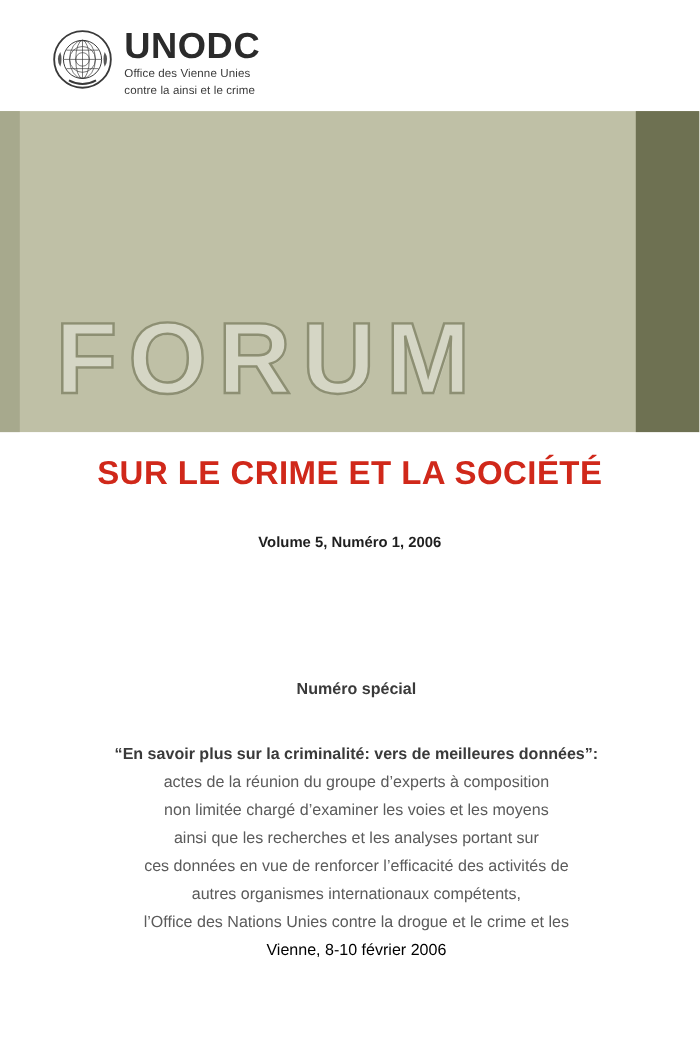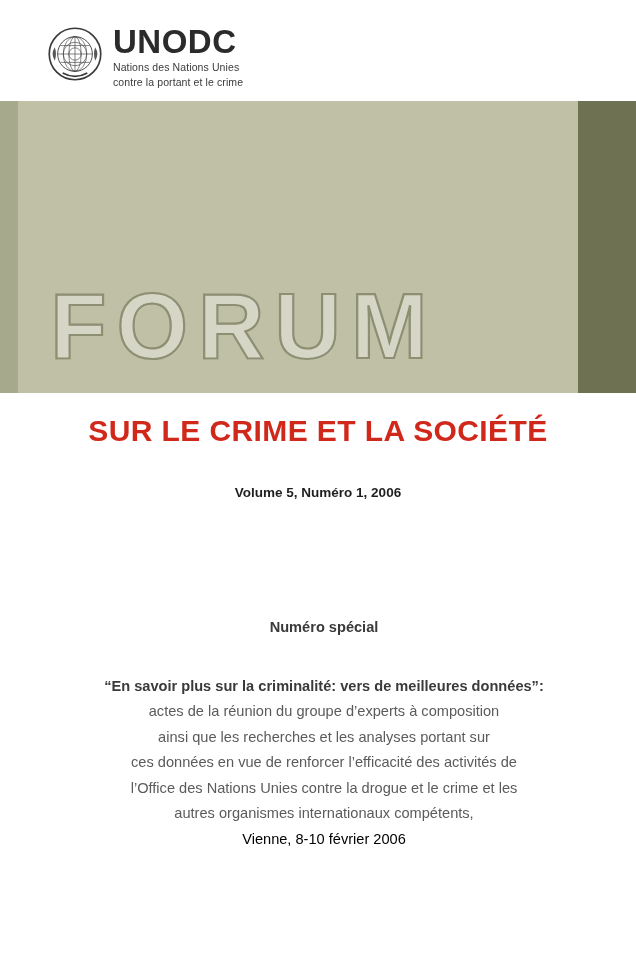--- a/index.html
+++ b/index.html
@@ -185,40 +185,41 @@
         <line x1="19" y1="50" x2="81" y2="50" stroke="#3a3a3a" stroke-width="1.1"></line>
         <line x1="24" y1="35" x2="76" y2="35" stroke="#3a3a3a" stroke-width="1.1"></line>
         <line x1="24" y1="65" x2="76" y2="65" stroke="#3a3a3a" stroke-width="1.1"></line>
         <line x1="50" y1="19" x2="50" y2="81" stroke="#3a3a3a" stroke-width="1.1"></line>
         <path d="M14 62 Q6 50 14 38 Q18 50 14 62 Z" fill="#3a3a3a" opacity="0.85"></path>
         <path d="M86 62 Q94 50 86 38 Q82 50 86 62 Z" fill="#3a3a3a" opacity="0.85"></path>
         <path d="M28 84 Q50 96 72 84" fill="none" stroke="#3a3a3a" stroke-width="3"></path>
       </svg>
       <div class="logo-text">
         <div class="logo-title">UNODC</div>
-        <div class="logo-sub">Nations des Nations Unies</div>
-        <div class="logo-sub">contre la portant et le crime</div>
+        <div class="logo-sub">Office des Vienne Unies</div>
+        <div class="logo-sub">contre la ainsi et le crime</div>
       </div>
     </div>
   </div>
 
   <div class="olive-field"></div>
   <div class="olive-dark-left"></div>
   <div class="olive-dark-right"></div>
   <div class="forum-word">FORUM</div>
 
   <div class="title-zone">
     <div class="main-title">SUR LE CRIME ET LA SOCIÉTÉ</div>
     <div class="volume-line">Volume 5, Numéro 1, 2006</div>
 
     <div class="special-block">
       <div class="lead">Numéro spécial</div>
       <div class="quoted">“En savoir plus sur la criminalité: vers de meilleures données”:</div>
       <div class="body-line">actes de la réunion du groupe d’experts à composition</div>
+      <div class="body-line">non limitée chargé d’examiner les voies et les moyens</div>
       <div class="body-line">ainsi que les recherches et les analyses portant sur</div>
       <div class="body-line">ces données en vue de renforcer l’efficacité des activités de</div>
+      <div class="body-line">autres organismes internationaux compétents,</div>
       <div class="body-line">l’Office des Nations Unies contre la drogue et le crime et les</div>
-      <div class="body-line">autres organismes internationaux compétents,</div>
       <div class="place-line">Vienne, 8-10 février 2006</div>
     </div>
   </div>
 
 </div>
 
 </body></html>

